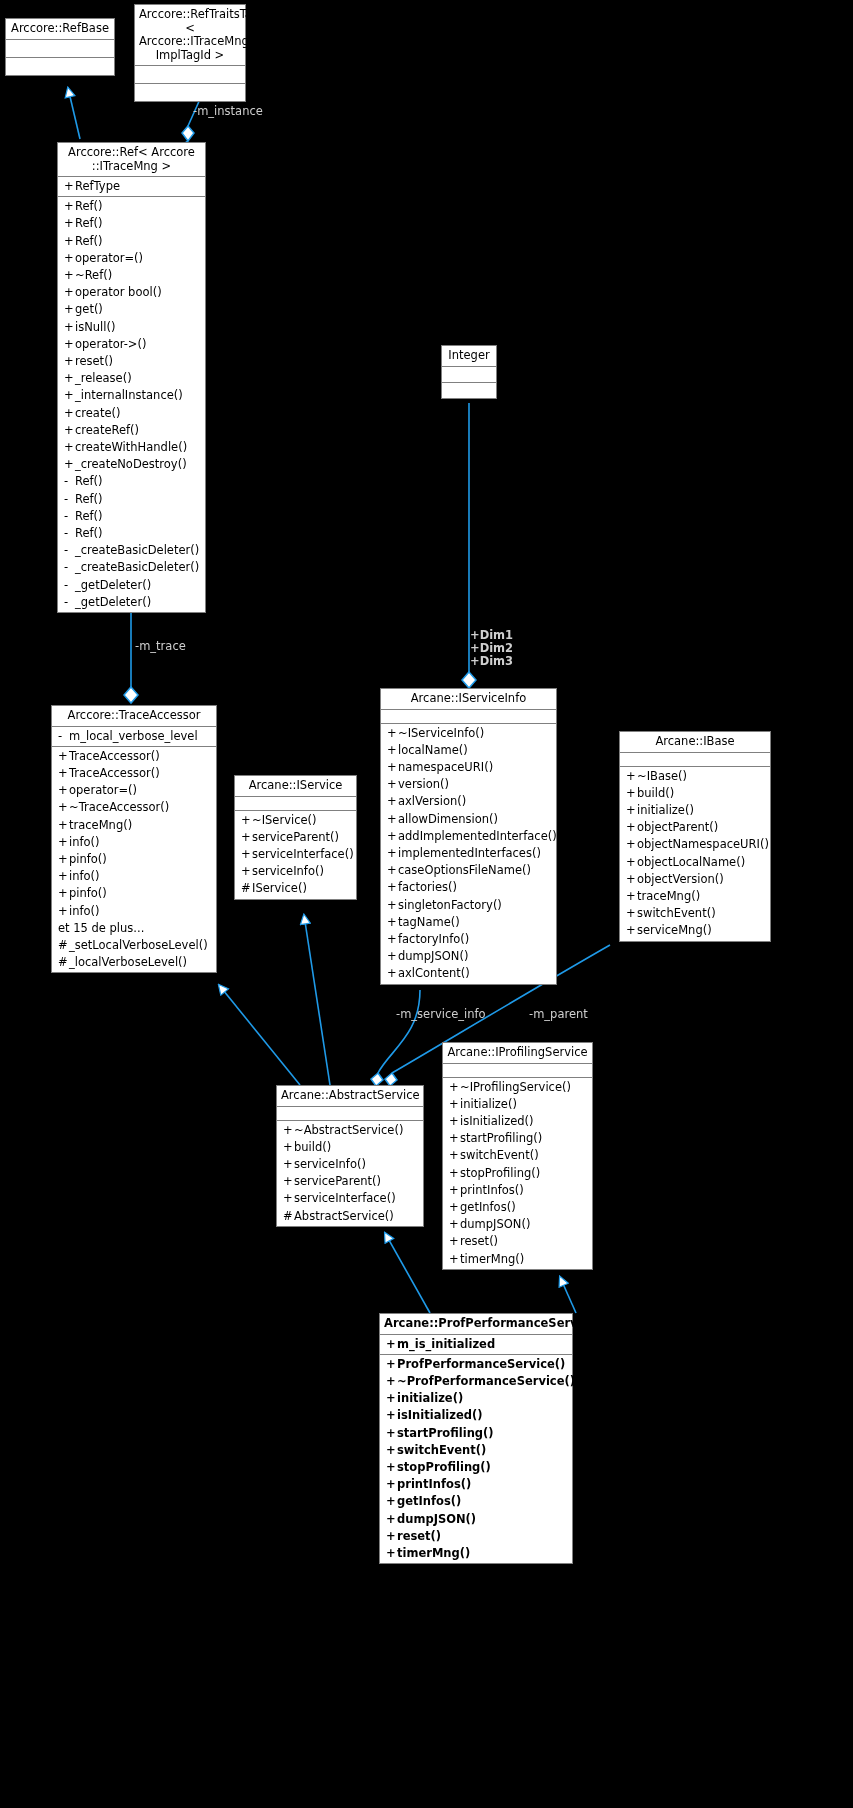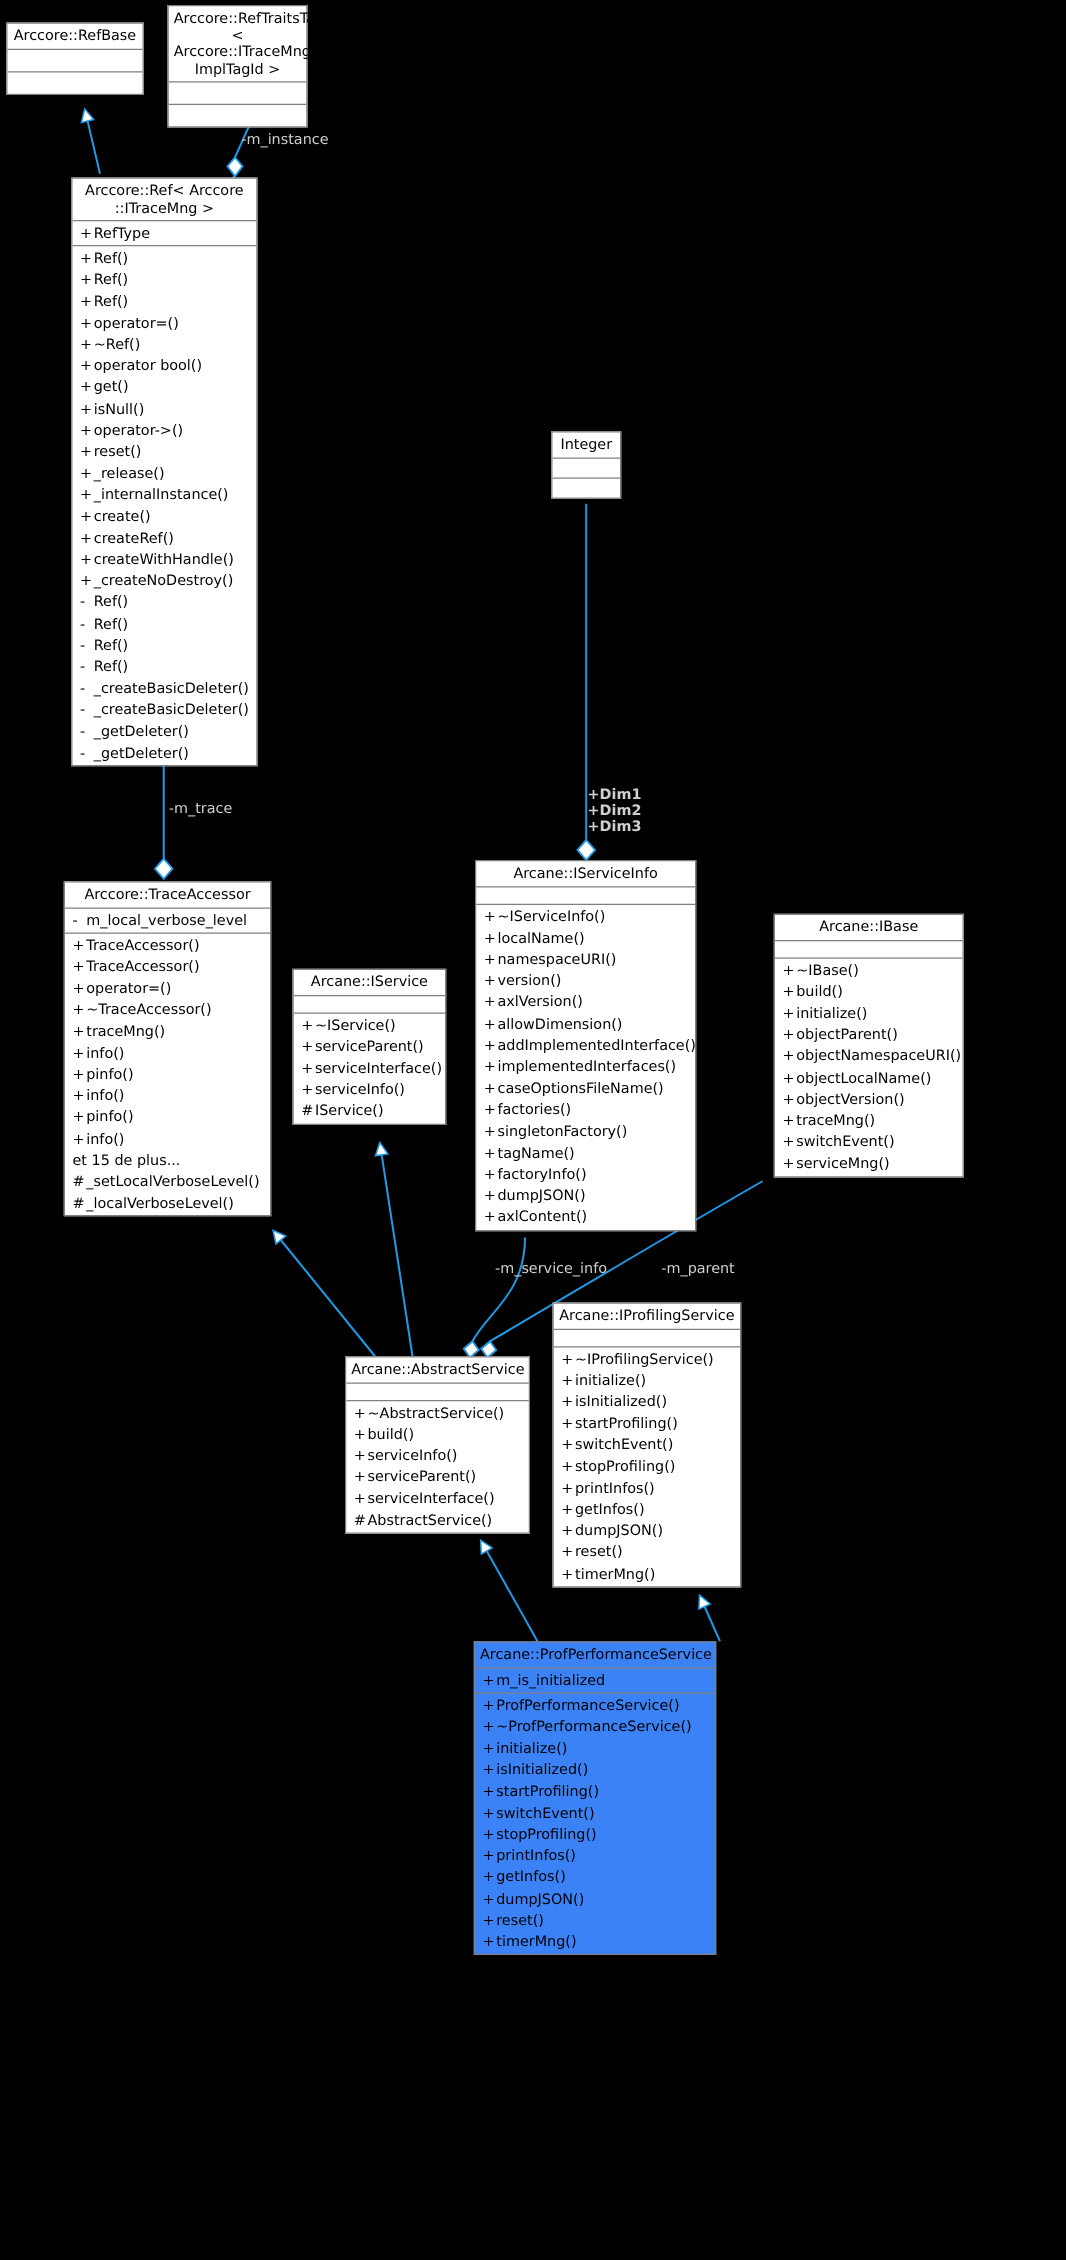--- a/index.html
+++ b/index.html
@@ -16,21 +16,21 @@
     overflow: hidden;
   }
   
   .node {
     position: absolute;
     box-sizing: border-box;
     background: #ffffff;
     border: 1px solid #808080;
     color: #000000;
   }
-  .node.filled { background: #3b82f6; }
+  .node.filled { background: #ffffff; font-weight: bold; }
   .node .title {
     text-align: center;
     font-size: 11.5px;
     line-height: 13.5px;
     padding: 3px 4px 3px 4px;
     border-bottom: 1px solid #808080;
     white-space: pre-line;
   }
   .node .compartment {
     border-bottom: 1px solid #808080;

